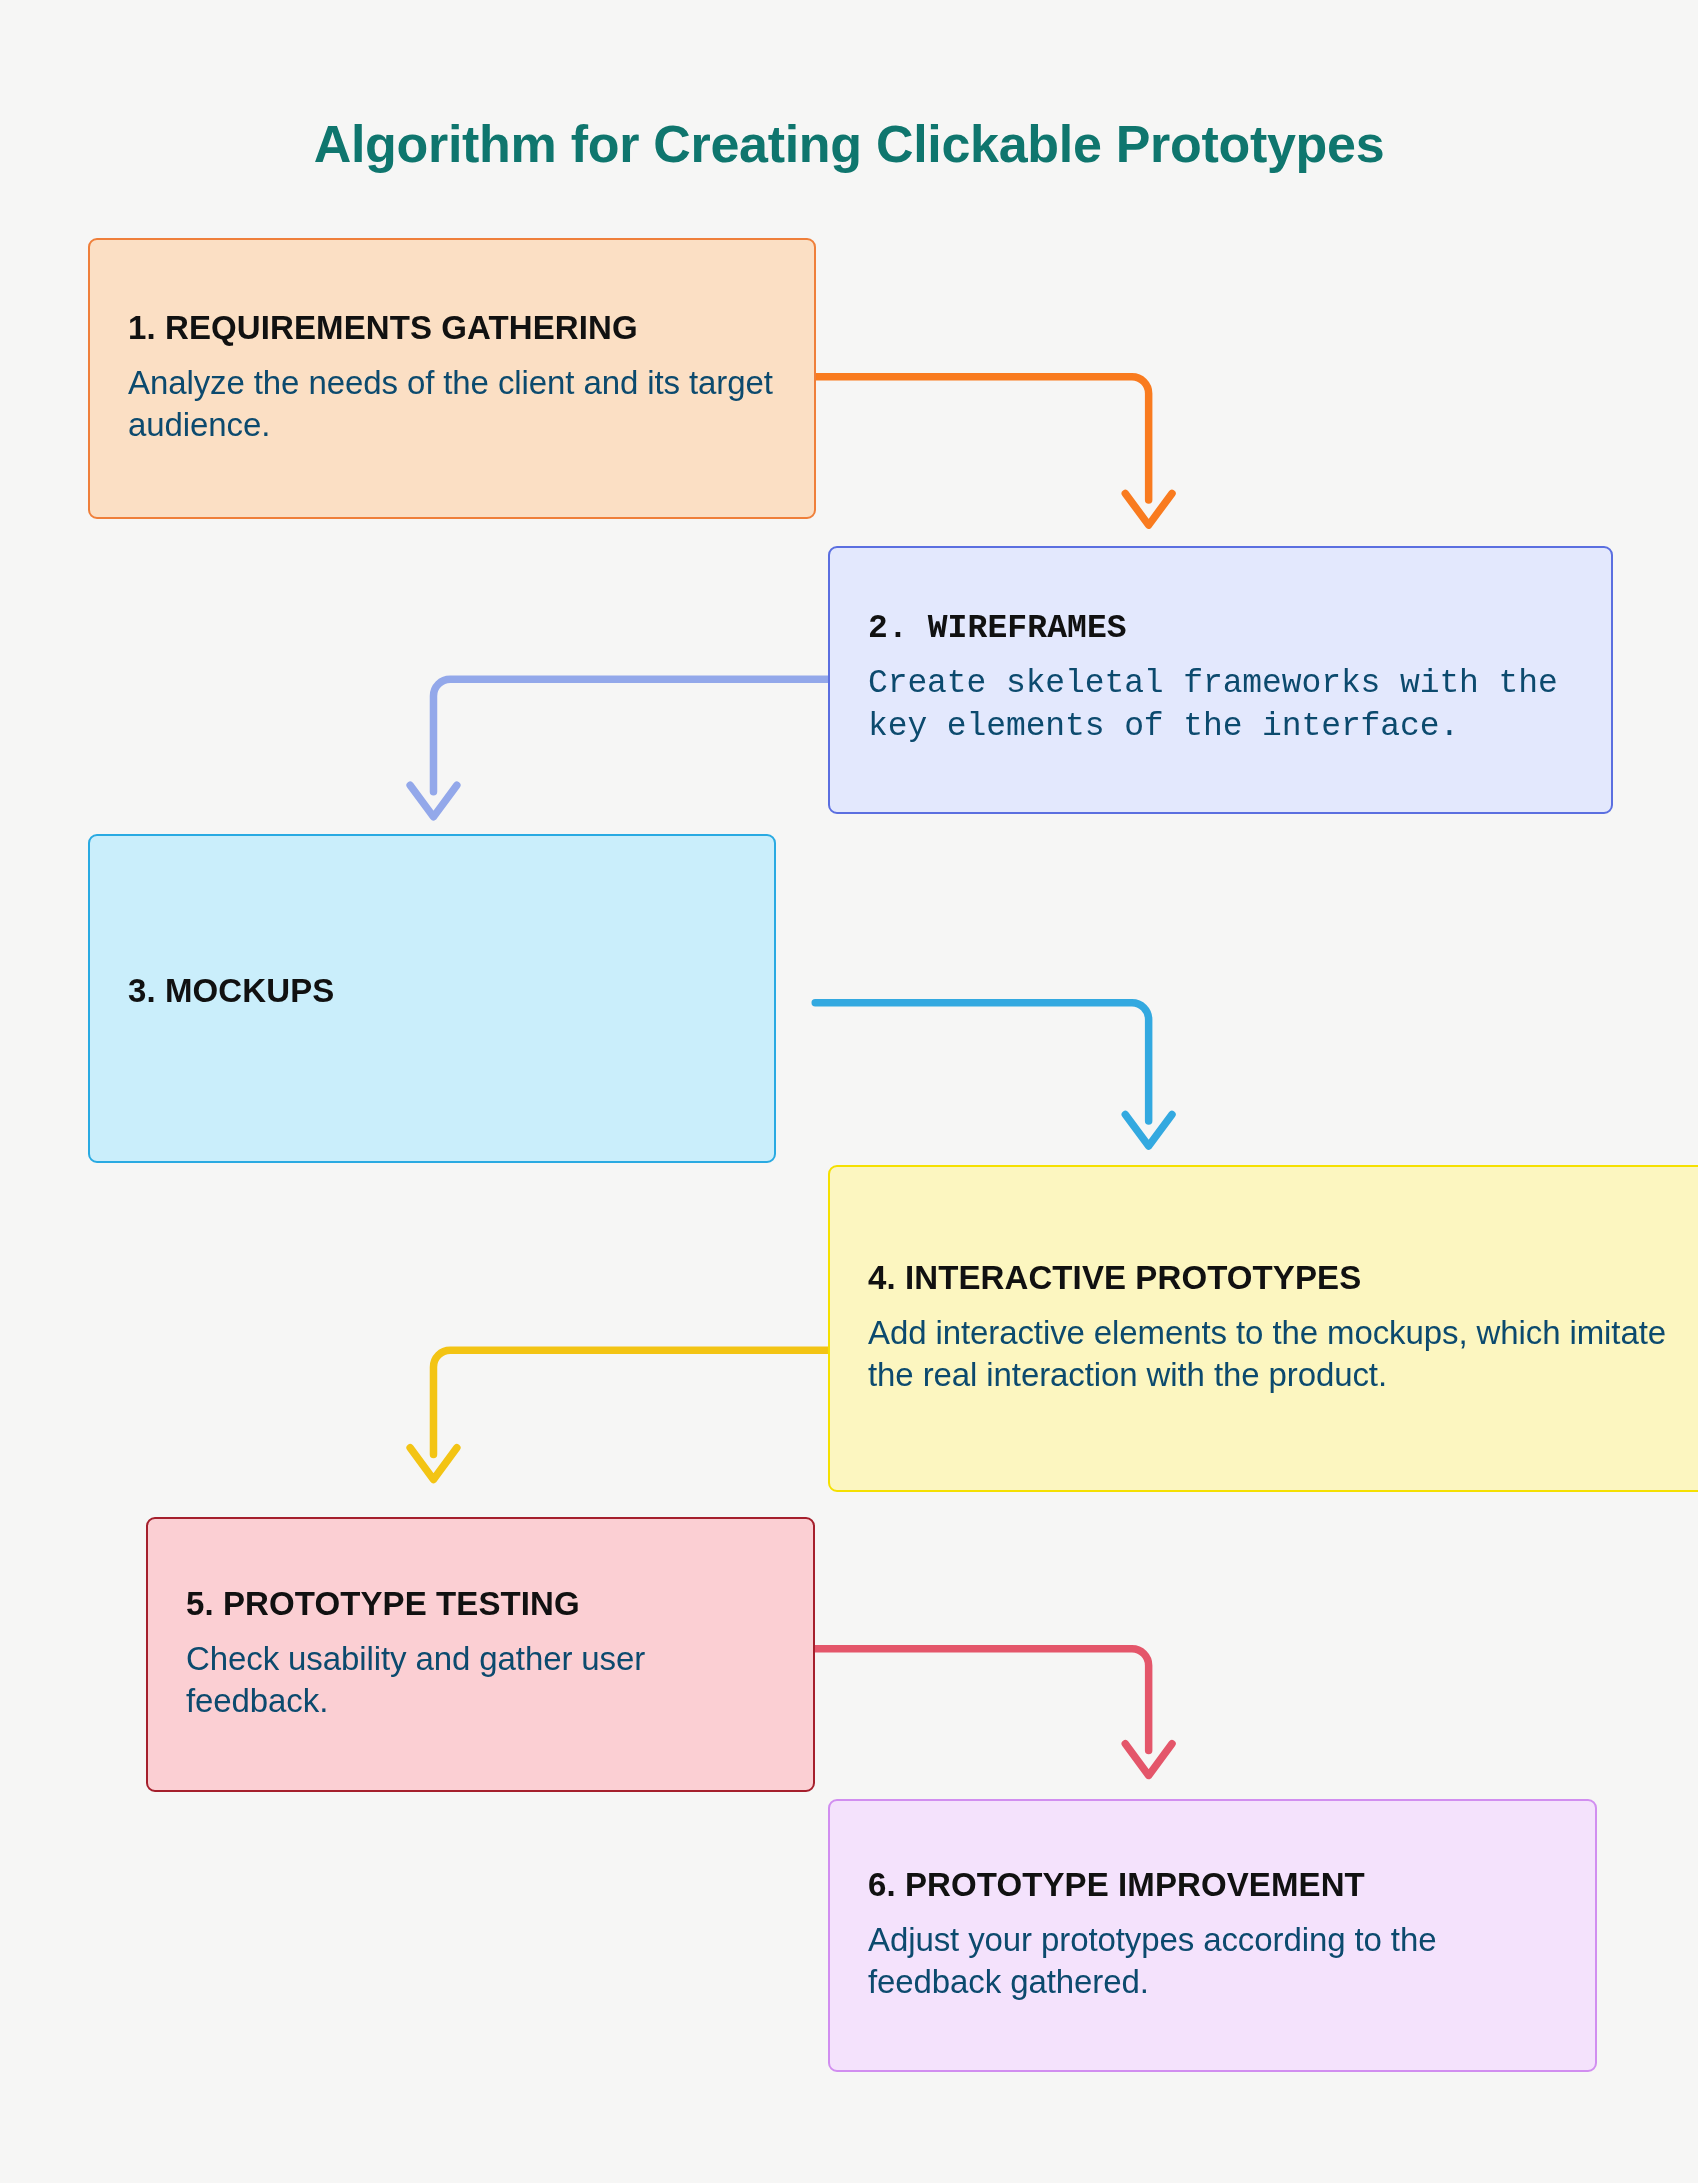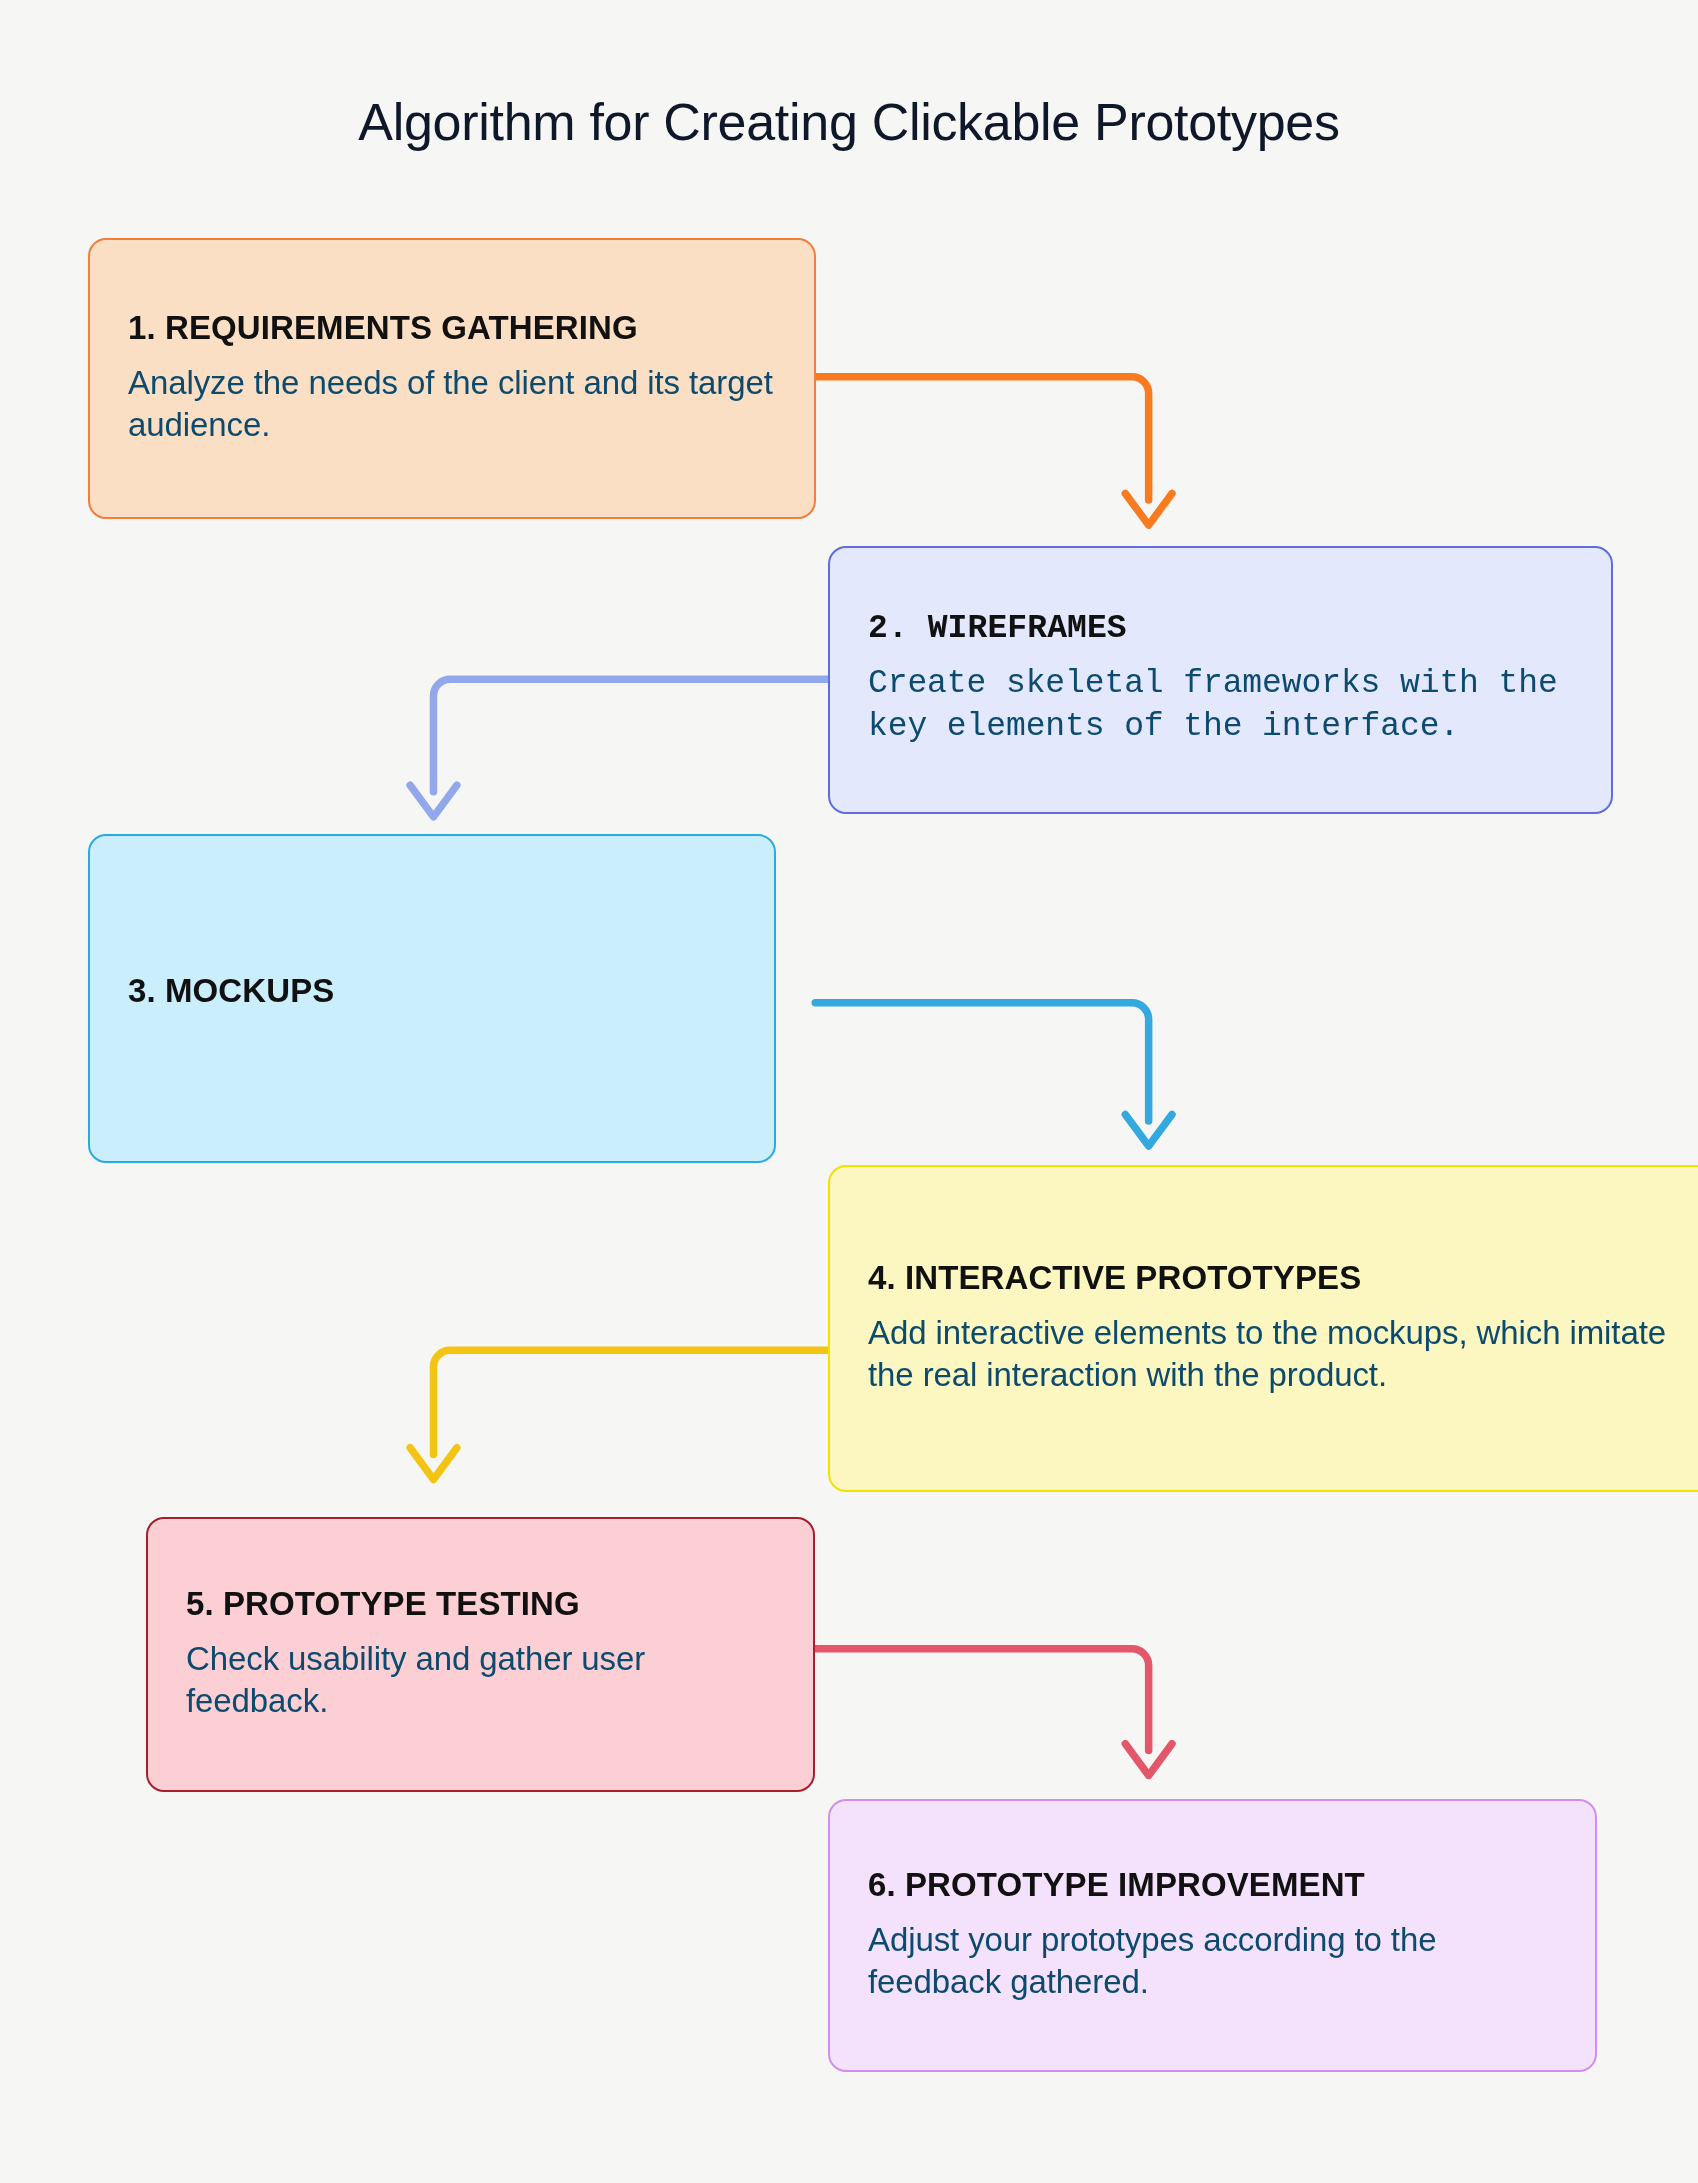--- a/index.html
+++ b/index.html
@@ -15,33 +15,33 @@
     overflow: hidden;
   }
   #canvas {
     position: relative;
     width: 1698px;
     height: 2183px;
   }
   #page-title {
     position: absolute;
     left: 0;
-    top: 92px;
+    top: 114px;
     width: 1698px;
     text-align: center;
     font-size: 52px;
-    font-weight: 400;
+    font-weight: 700;
     letter-spacing: -0.3px;
-    color: #0f172a;
+    color: #0f766e;
     font-family: "Liberation Sans", sans-serif;
   }
   .step-box {
     position: absolute;
     box-sizing: border-box;
-    border-radius: 18px;
+    border-radius: 9px;
     border-style: solid;
     border-width: 2.5px;
     display: flex;
     flex-direction: column;
     justify-content: center;
     padding: 0 38px;
   }
   .step-title {
     font-size: 33px;
     font-weight: 700;

